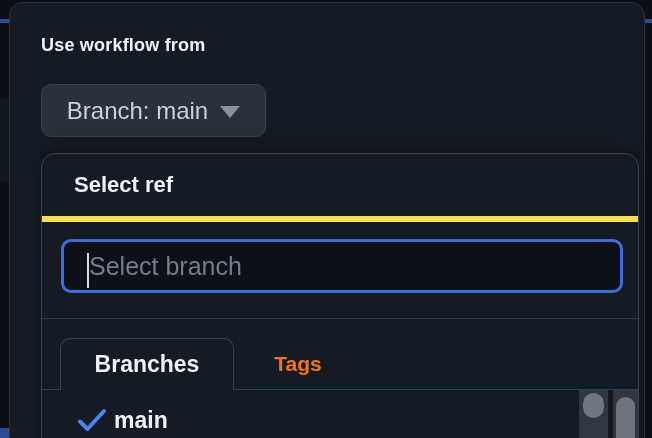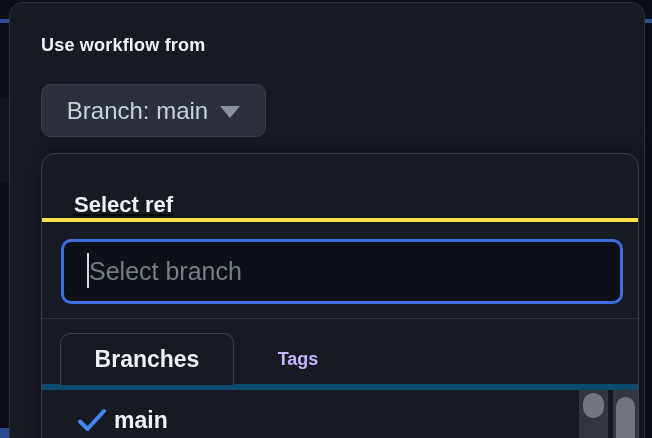--- a/index.html
+++ b/index.html
@@ -36,51 +36,51 @@
     border-top:12px solid #8b929c;
   }
 
   
   .ref-panel {
     position:absolute; left:31px; top:150px; width:598px; height:330px;
     background:#161b23; border:1px solid #3a414c; border-radius:14px 14px 0 0;
     box-shadow:0 -6px 18px rgba(0,0,0,.35);
   }
   .panel-header {
-    height:68px; border-bottom:4px solid #fde047;
-    display:flex; align-items:flex-end; padding-left:32px;text-decoration:underline;
+    height:68px; border-bottom:6px solid #fde047;
+    display:flex; align-items:center; padding-left:32px;
   }
   .panel-title { font-size:22px; font-weight:bold; color:#eef2f6; }
 
   .search-section { height:97px; border-bottom:1px solid #2e3540; position:relative; }
   .search-input {
-    position:absolute; left:19px; top:17px; width:562px; height:65px;
+    position:absolute; left:19px; top:17px; width:562px; height:54px;
     background:#0d1117; border:3px solid #3b6fdf; border-radius:10px;
     padding:0 20px 0 25px; font-size:25px; color:#e6edf3;
     font-family:"Liberation Sans", sans-serif; outline:none;
   }
   .search-input::placeholder { color:#747e8a; }
   .text-caret {
     position:absolute; left:45px; top:31px; width:2px; height:35px;
     background:#d8dde3; pointer-events:none;
   }
 
-  .tab-row { position:relative; height:71px; border-bottom:6px solid #0c4a6e; }
+  .tab-row { position:relative; height:71px; border-bottom:1px solid #0c4a6e; }
   .tab-active {
     position:absolute; left:18px; bottom:-1px; width:174px; height:52px;
     background:#161b23; border:1px solid #3a414c; border-bottom:none;
     border-radius:10px 10px 0 0;
     display:flex; align-items:center; justify-content:center; cursor:pointer;
   }
   .tab-active-label { font-size:23px; font-weight:bold; color:#eef2f6; }
   .tab-inactive {
     position:absolute; left:192px; bottom:-1px; width:128px; height:52px;
     display:flex; align-items:center; justify-content:center; cursor:pointer;
   }
-  .tab-inactive-label { font-size:18px; font-weight:600; color:#c4b5fd; }
+  .tab-inactive-label { font-size:21px; font-weight:600; color:#f97316; }
 
   .ref-list { position:relative; }
   .ref-row {
     display:flex; align-items:center; height:60px; padding-left:36px; cursor:pointer;
   }
   .check-icon { width:28px; height:24px; flex:0 0 28px; }
   .ref-row-label { margin-left:8px; font-size:23px; font-weight:bold; color:#eef2f6; }
 
   
   .sb-track-1 {

